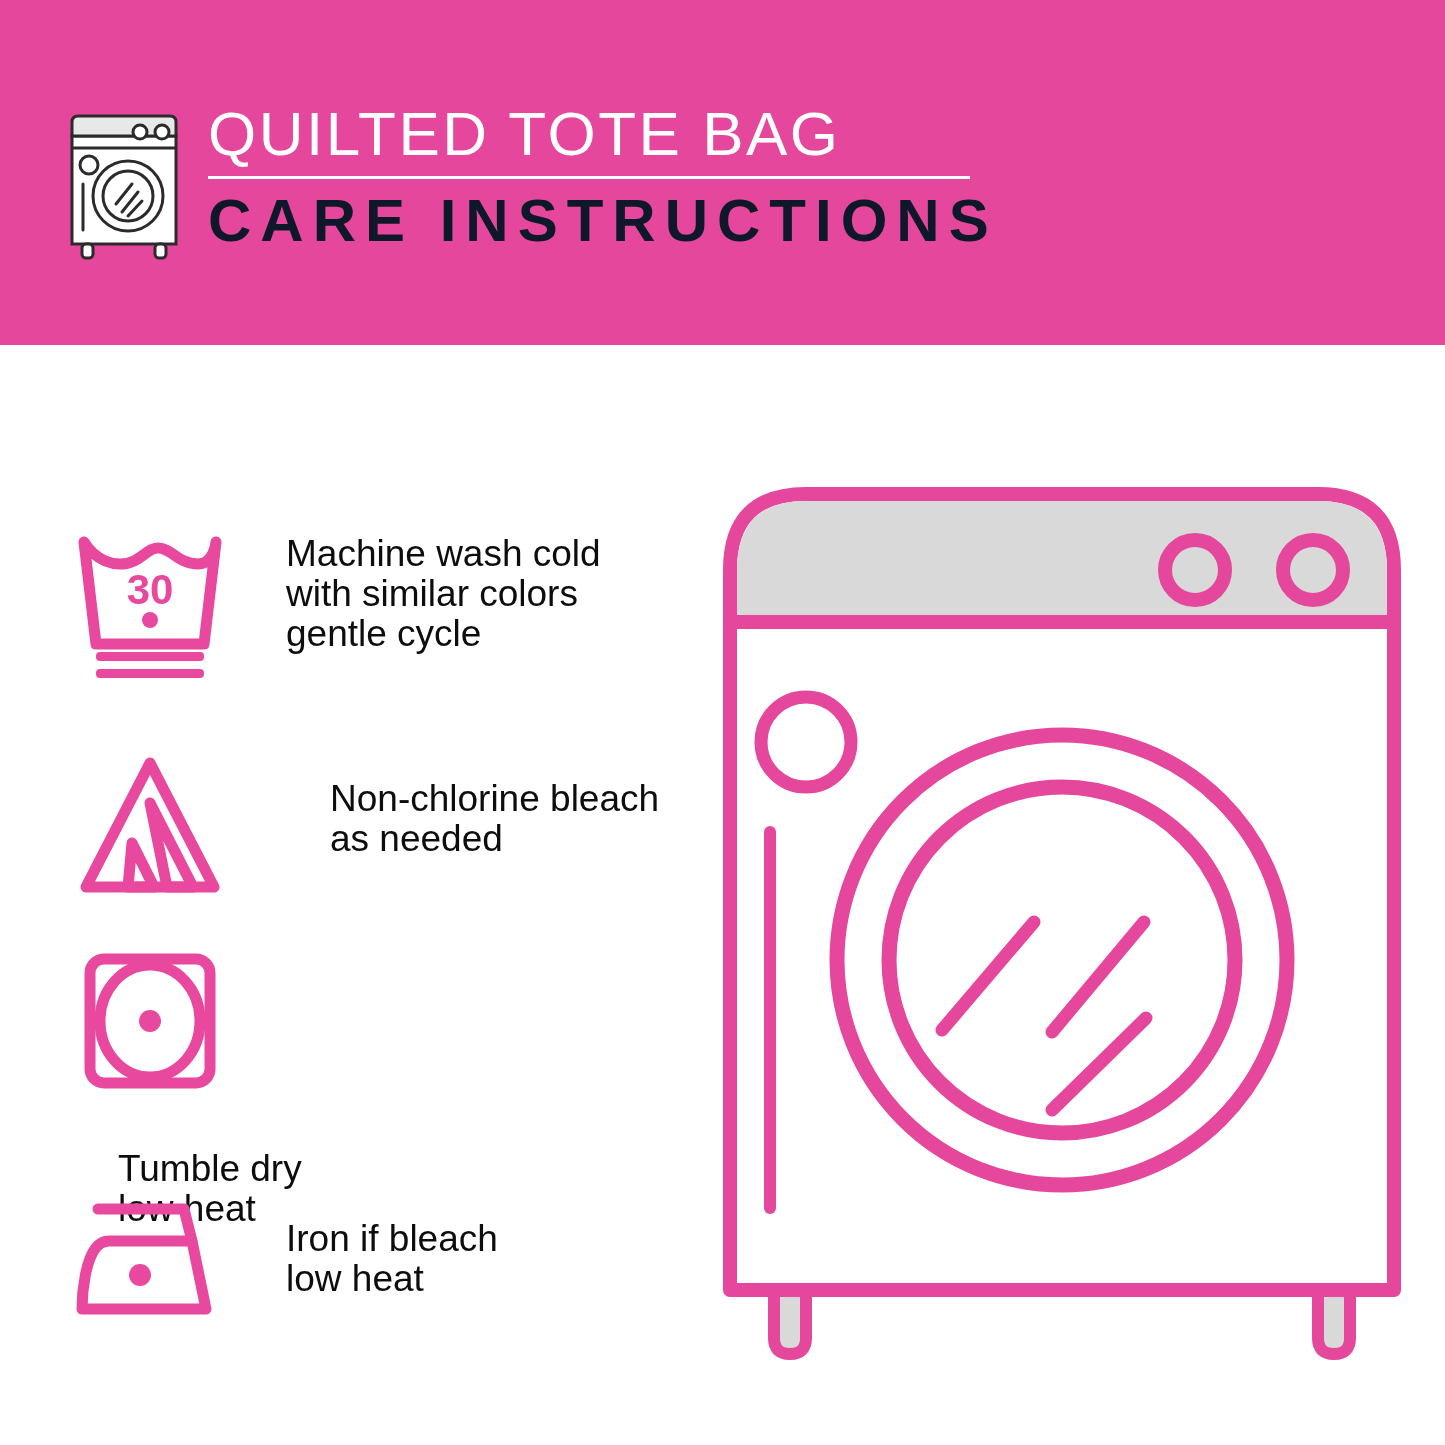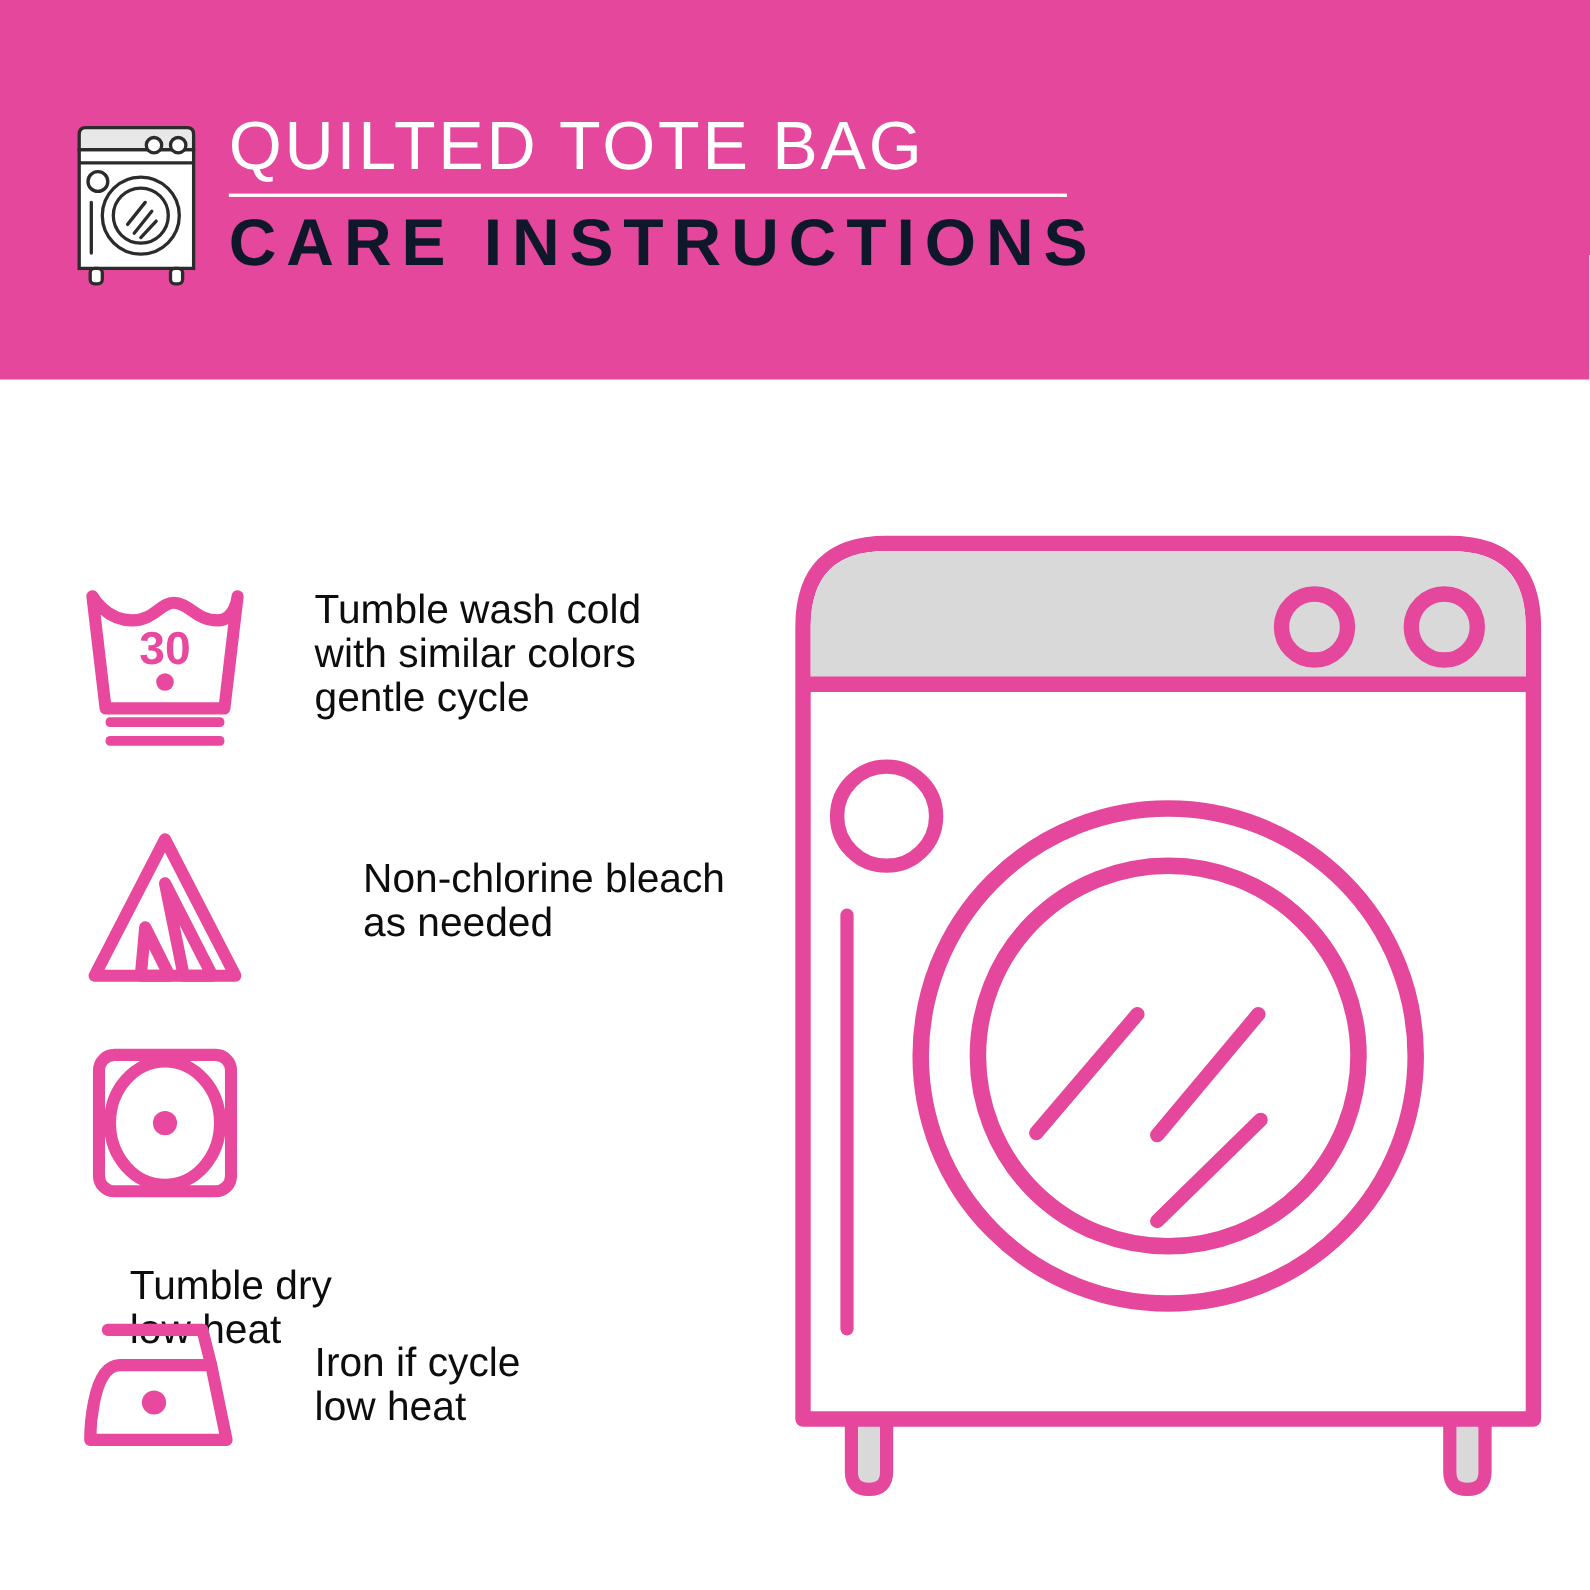--- a/index.html
+++ b/index.html
@@ -161,21 +161,21 @@
       <path d="M18 22 C18 22 30 44 54 44 C74 44 80 28 92 28 C106 28 112 44 132 44 C148 44 150 22 150 22
                L138 124 L30 124 Z" fill="none" stroke="#e8489d" stroke-width="11" stroke-linejoin="round" stroke-linecap="round"></path>
 
       <rect x="30" y="132" width="108" height="9" rx="4" fill="#e8489d"></rect>
       <rect x="30" y="149" width="108" height="9" rx="4" fill="#e8489d"></rect>
 
       <text x="84" y="84" fill="#e8489d" font-family="'Liberation Sans', sans-serif" font-size="42" font-weight="700" text-anchor="middle">30</text>
 
       <circle cx="84" cy="100" r="8" fill="#e8489d"></circle>
     </svg>
-    <div class="instruction-text">Tumble wash cold
+    <div class="instruction-text">Machine wash cold
 with similar colors
 gentle cycle</div>
   </div>
 
   <div class="instruction-row" id="row-bleach">
     <svg class="instruction-icon" viewBox="0 0 168 160">
 
       <path d="M84 16 L148 140 L20 140 Z" fill="none" stroke="#e8489d" stroke-width="11" stroke-linejoin="round"></path>
 
       <path d="M84 56 L127 140 L101 140 Z" fill="none" stroke="#e8489d" stroke-width="11" stroke-linejoin="round"></path>
@@ -197,21 +197,21 @@
 
   <div class="instruction-row" id="row-iron">
     <svg class="instruction-icon" viewBox="0 0 168 160">
 
       <path d="M32 32 L118 32 L126 64" fill="none" stroke="#e8489d" stroke-width="11" stroke-linecap="round" stroke-linejoin="round"></path>
 
       <path d="M43 64 L126 64 L140 132 L16 132 C16 132 16 64 43 64 Z" fill="none" stroke="#e8489d" stroke-width="11" stroke-linejoin="round" stroke-linecap="round"></path>
 
       <circle cx="74" cy="98" r="11" fill="#e8489d"></circle>
     </svg>
-    <div class="instruction-text">Iron if cycle
+    <div class="instruction-text">Iron if bleach
 low heat</div>
   </div>
 </div>
 
 <svg id="washer-illustration" viewBox="0 0 700 900">
 
   <path d="M62 820 L62 868 Q62 884 78 884 Q94 884 94 868 L94 820 Z" fill="#d9d9d9" stroke="#e5479c" stroke-width="12" stroke-linejoin="round"></path>
   <path d="M606 820 L606 868 Q606 884 622 884 Q638 884 638 868 L638 820 Z" fill="#d9d9d9" stroke="#e5479c" stroke-width="12" stroke-linejoin="round"></path>
 
   <path d="M18 100 Q18 24 94 24 L606 24 Q682 24 682 100 L682 820 L18 820 Z" fill="#ffffff" stroke="#e5479c" stroke-width="14" stroke-linejoin="round"></path>

